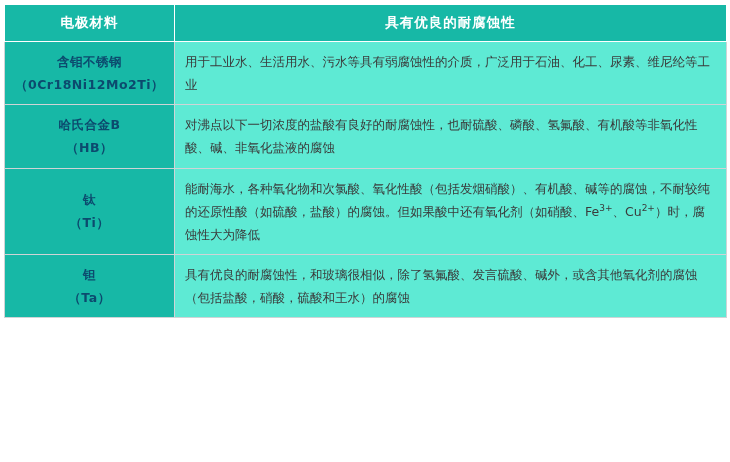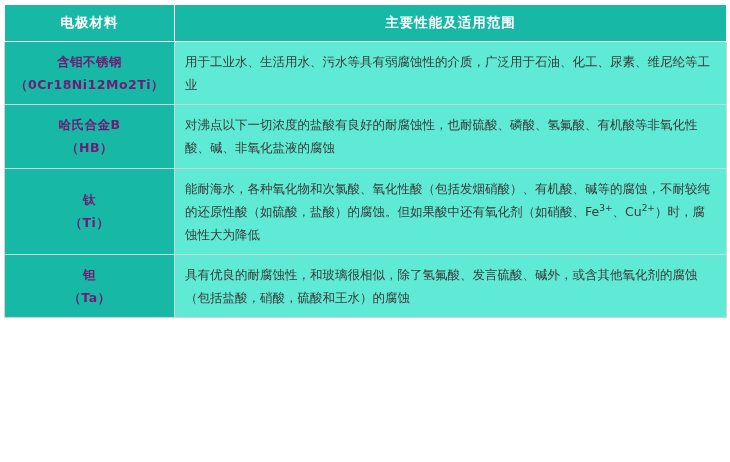--- a/index.html
+++ b/index.html
@@ -37,21 +37,21 @@
     letter-spacing: 1px;
   }
   table.spec-table td {
     border: 1px solid #cfd4d6;
     vertical-align: middle;
     font-size: 12.5px;
     line-height: 1.85;
   }
   td.mat {
     background: #17b8a6;
-    color: #701a75;
+    color: #0c4a6e;
     font-weight: bold;
     text-align: center;
     padding: 8px 6px;
     border-color: #ffffff;
     letter-spacing: 0.5px;
   }
   td.desc {
     background: #5eead4;
     color: #3a3a3a;
     padding: 8px 12px 8px 10px;
@@ -69,21 +69,21 @@
 
 <div class="table-wrap">
   <table class="spec-table">
     <colgroup>
       <col class="c1">
       <col class="c2">
     </colgroup>
     <thead>
       <tr>
         <th>电极材料</th>
-        <th>主要性能及适用范围</th>
+        <th>具有优良的耐腐蚀性</th>
       </tr>
     </thead>
     <tbody>
         <tr>
           <td class="mat">
             <span class="line">含钼不锈钢</span>
             <span class="line">（0Cr18Ni12Mo2Ti）</span>
           </td>
           <td class="desc">用于工业水、生活用水、污水等具有弱腐蚀性的介质，广泛用于石油、化工、尿素、维尼纶等工业</td>
         </tr>

